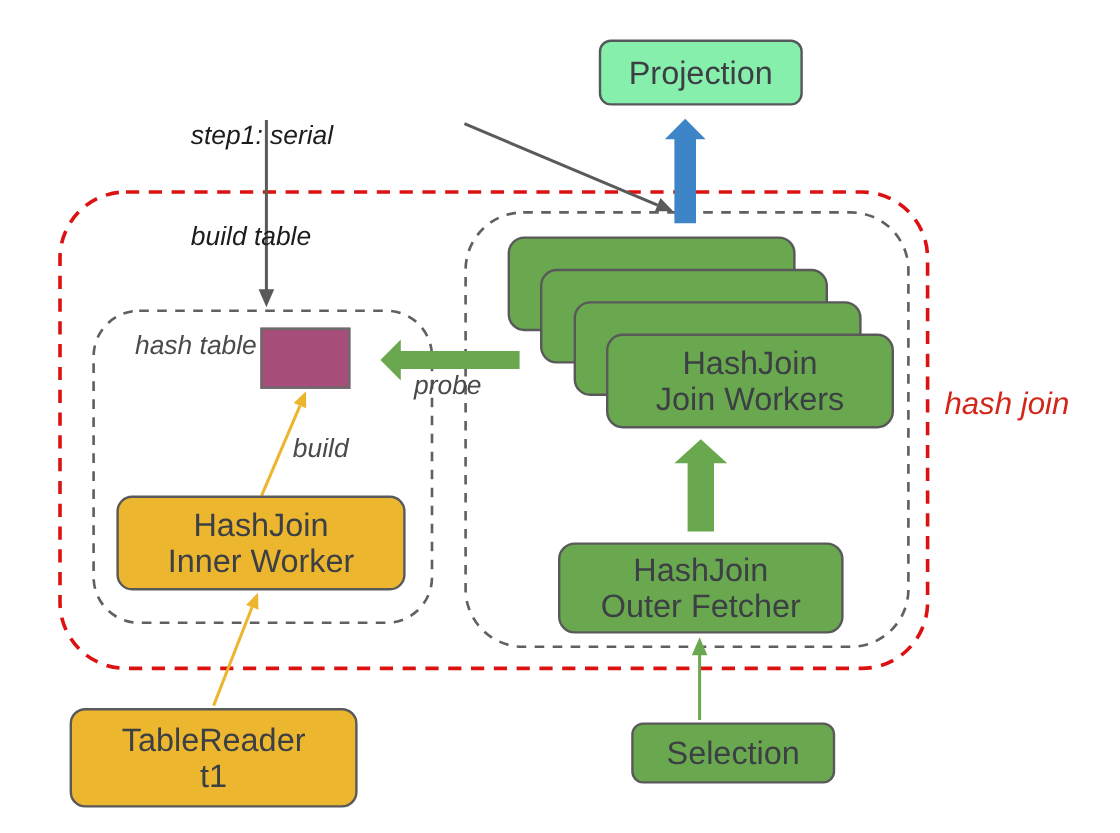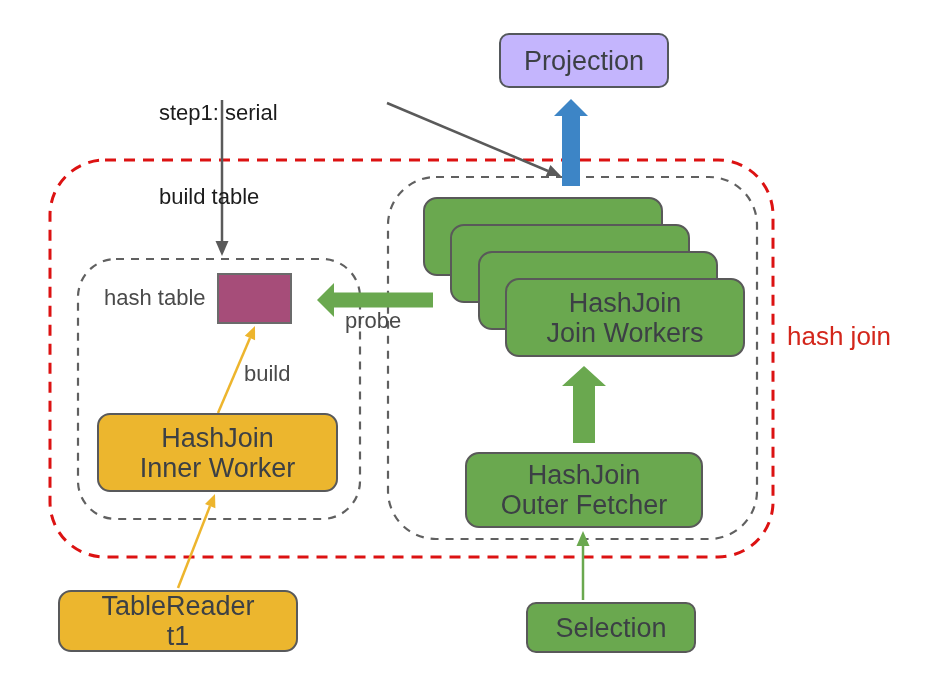--- a/index.html
+++ b/index.html
@@ -6,27 +6,27 @@
   #canvas{
     position:relative;width:933px;height:694px;background:#ffffff;overflow:hidden;
     font-family:"Liberation Sans","DejaVu Sans",sans-serif;
   }
   #wires{position:absolute;left:0;top:0;width:933px;height:694px;z-index:1;}
   .node{
     position:absolute;z-index:2;display:flex;flex-direction:column;
     align-items:center;justify-content:center;text-align:center;
     color:#3c4045;font-size:27px;line-height:30px;box-sizing:border-box;
   }
-  .blue-node{background:#c4b5fd;border:2.5px solid #54585c;border-radius:10px;}
+  .blue-node{background:#86efac;border:2.5px solid #54585c;border-radius:10px;}
   .green-node{background:#6aa84f;border:2.5px solid #595959;border-radius:14px;}
   .yellow-node{background:#ecb62e;border:2.5px solid #58595b;border-radius:13px;}
   .purple-node{background:#a64d79;border:2px solid #6b6b6b;}
   .stack-box{position:absolute;z-index:2;width:240px;height:79px;box-sizing:border-box;
     background:#6aa84f;border:2.5px solid #595959;border-radius:14px;}
-  .label{position:absolute;z-index:3;white-space:pre;}
+  .label{position:absolute;z-index:3;white-space:pre;font-style:italic;}
   .anno{font-size:22px;line-height:28px;color:#1c1c1c;}
   .edge-label{font-size:22px;color:#4a4a4a;}
   .region-label{font-size:26px;color:#d3261b;}
 </style>
 </head>
 <body>
 
 <div id="canvas">
 
   <svg id="wires">
@@ -82,30 +82,30 @@
 
   <div class="node green-node" style="left:526px;top:602px;width:170px;height:51px;border-radius:10px;">
     <span>Selection</span>
   </div>
 
   <div class="node yellow-node" style="left:97px;top:413px;width:241px;height:79px;">
     <span>HashJoin</span>
     <span>Inner Worker</span>
   </div>
 
-  <div class="node yellow-node" style="left:58px;top:590px;width:240px;height:62px;">
+  <div class="node yellow-node" style="left:58px;top:590px;width:240px;height:83px;">
     <span>TableReader</span>
     <span>t1</span>
   </div>
 
   <div class="node purple-node" style="left:217px;top:273px;width:75px;height:51px;border-radius:0;"></div>
 
   <div class="label anno" style="left:159px;top:43px;">
     <div>step1: serial</div>
     <div>build table</div>
   </div>
 
-  <div class="label edge-label" style="left:104px;top:285px;width:110px;">hash table</div>
+  <div class="label edge-label" style="left:104px;top:275px;width:110px;text-align:right;">hash table</div>
   <div class="label edge-label" style="left:244px;top:361px;">build</div>
   <div class="label edge-label" style="left:345px;top:308px;">probe</div>
 
   <div class="label region-label" style="left:787px;top:321px;">hash join</div>
 </div>
 
 </body></html>

